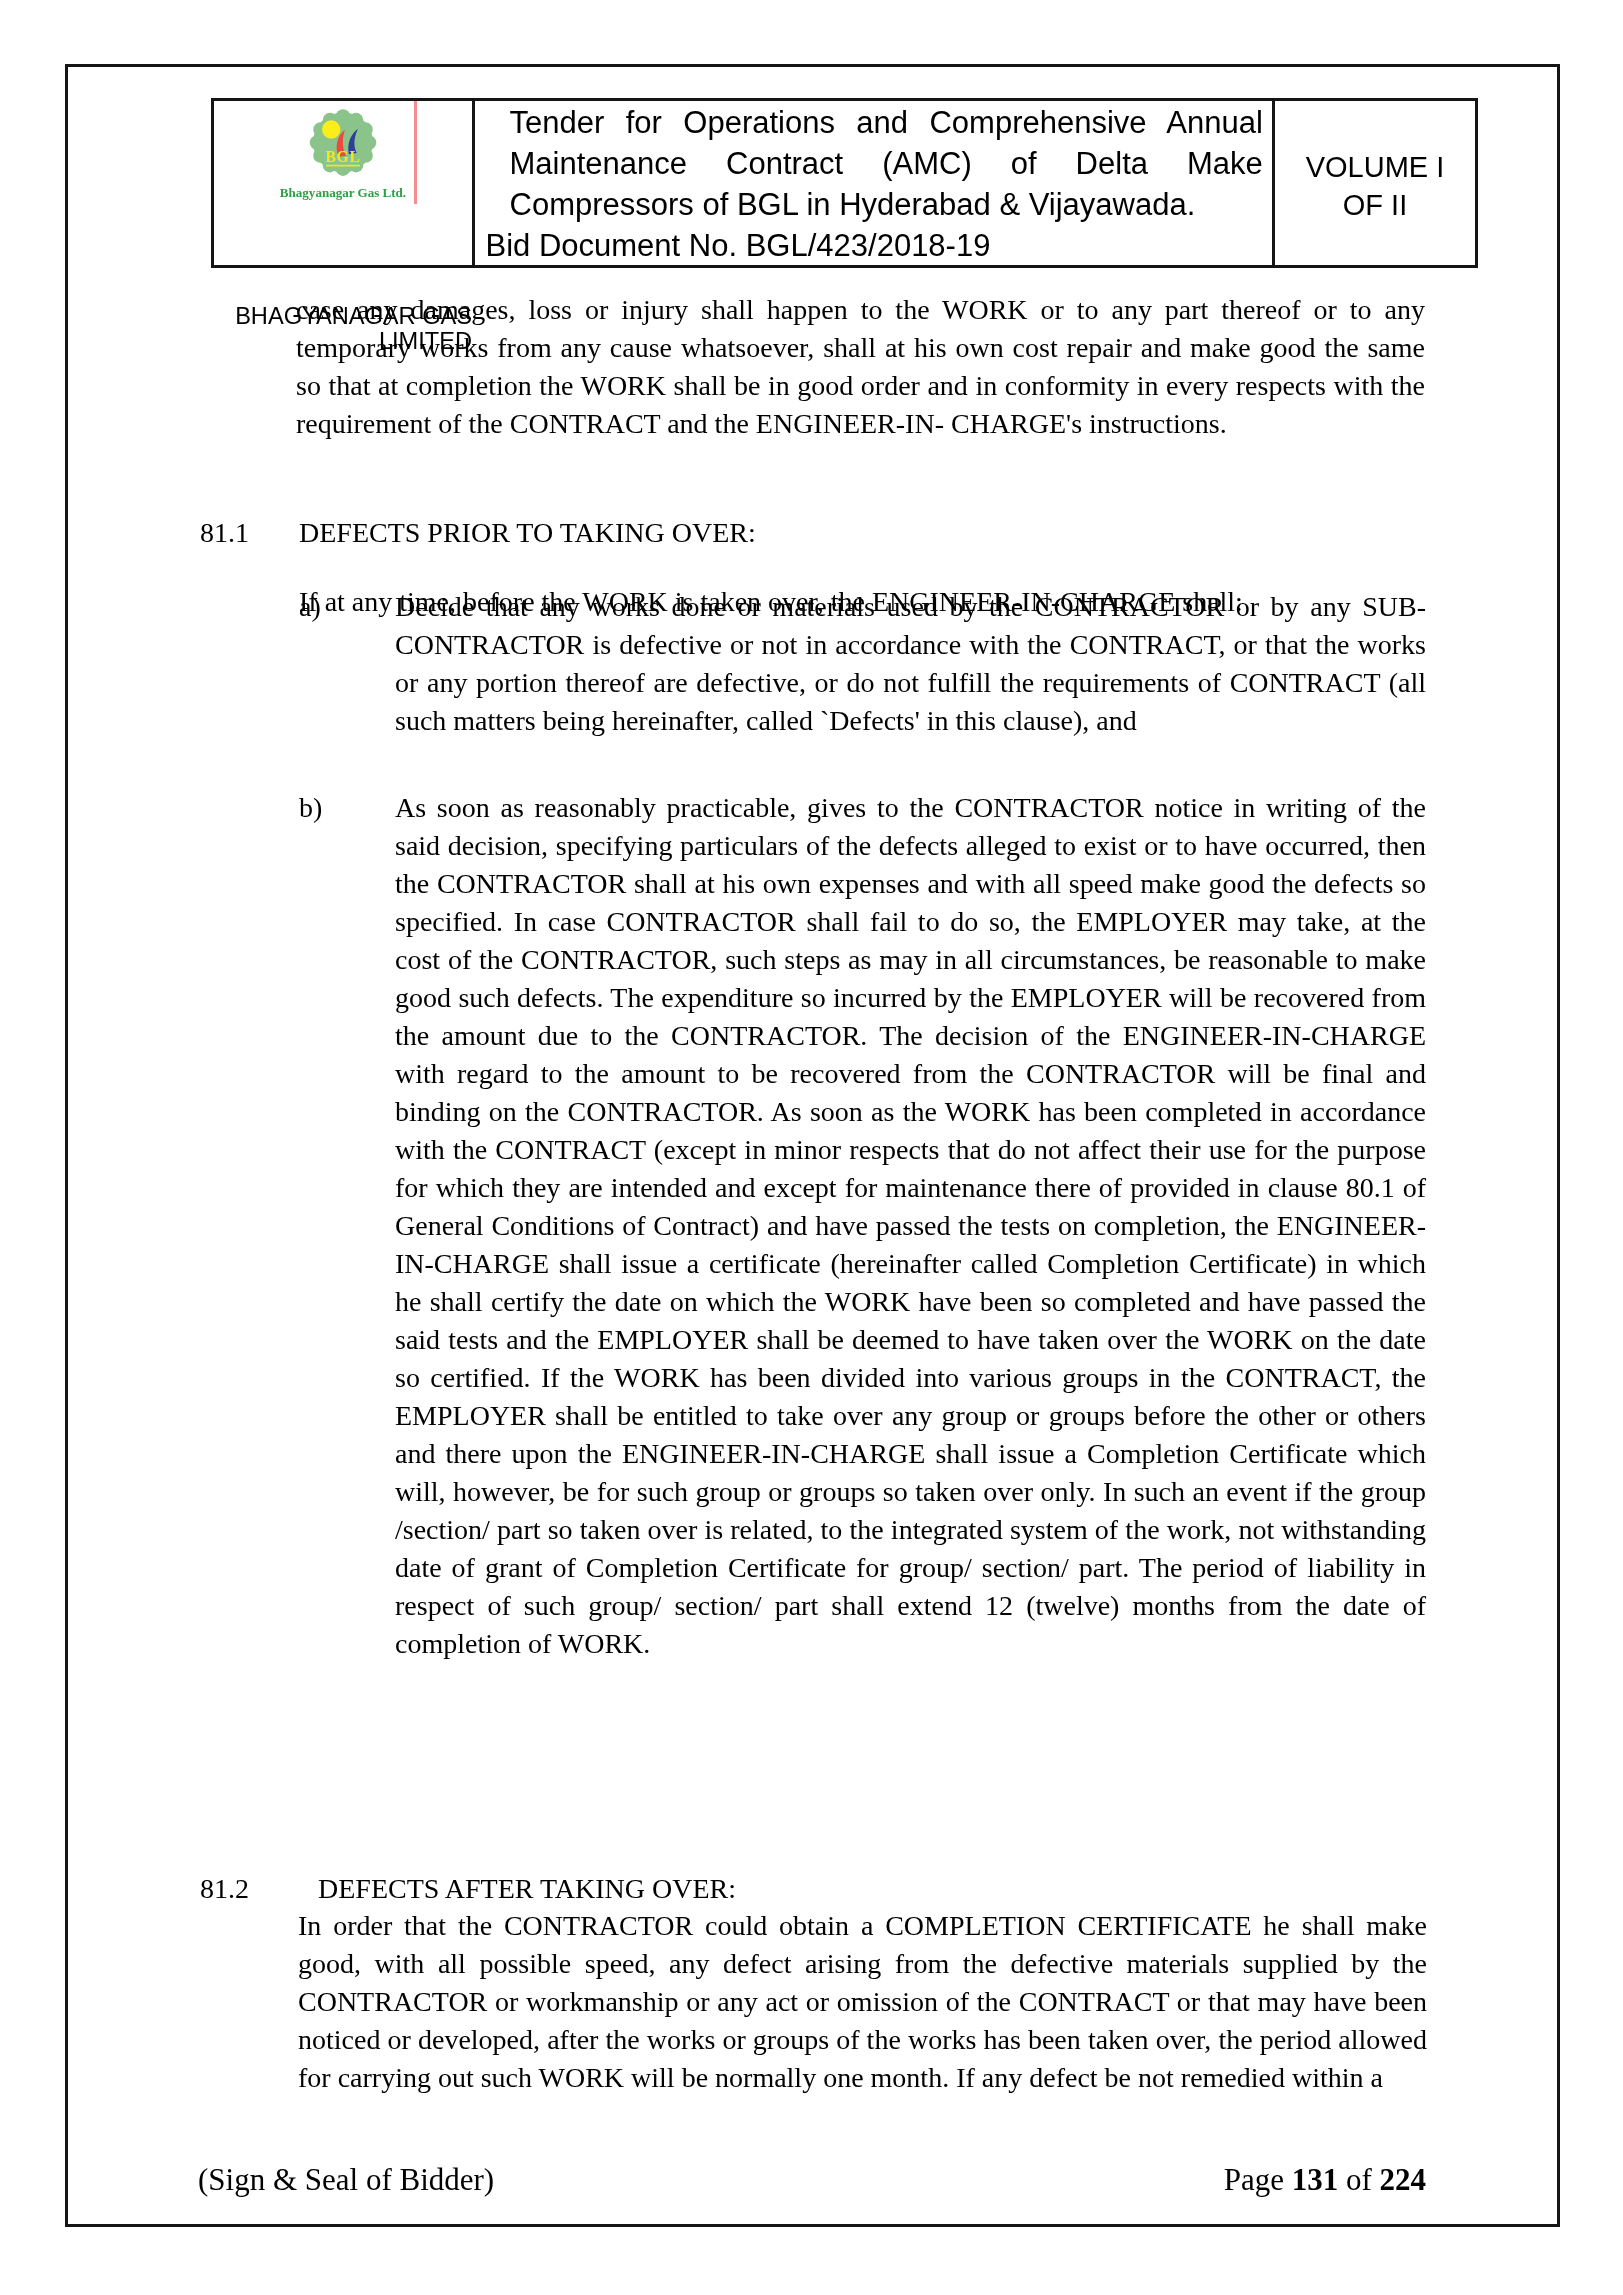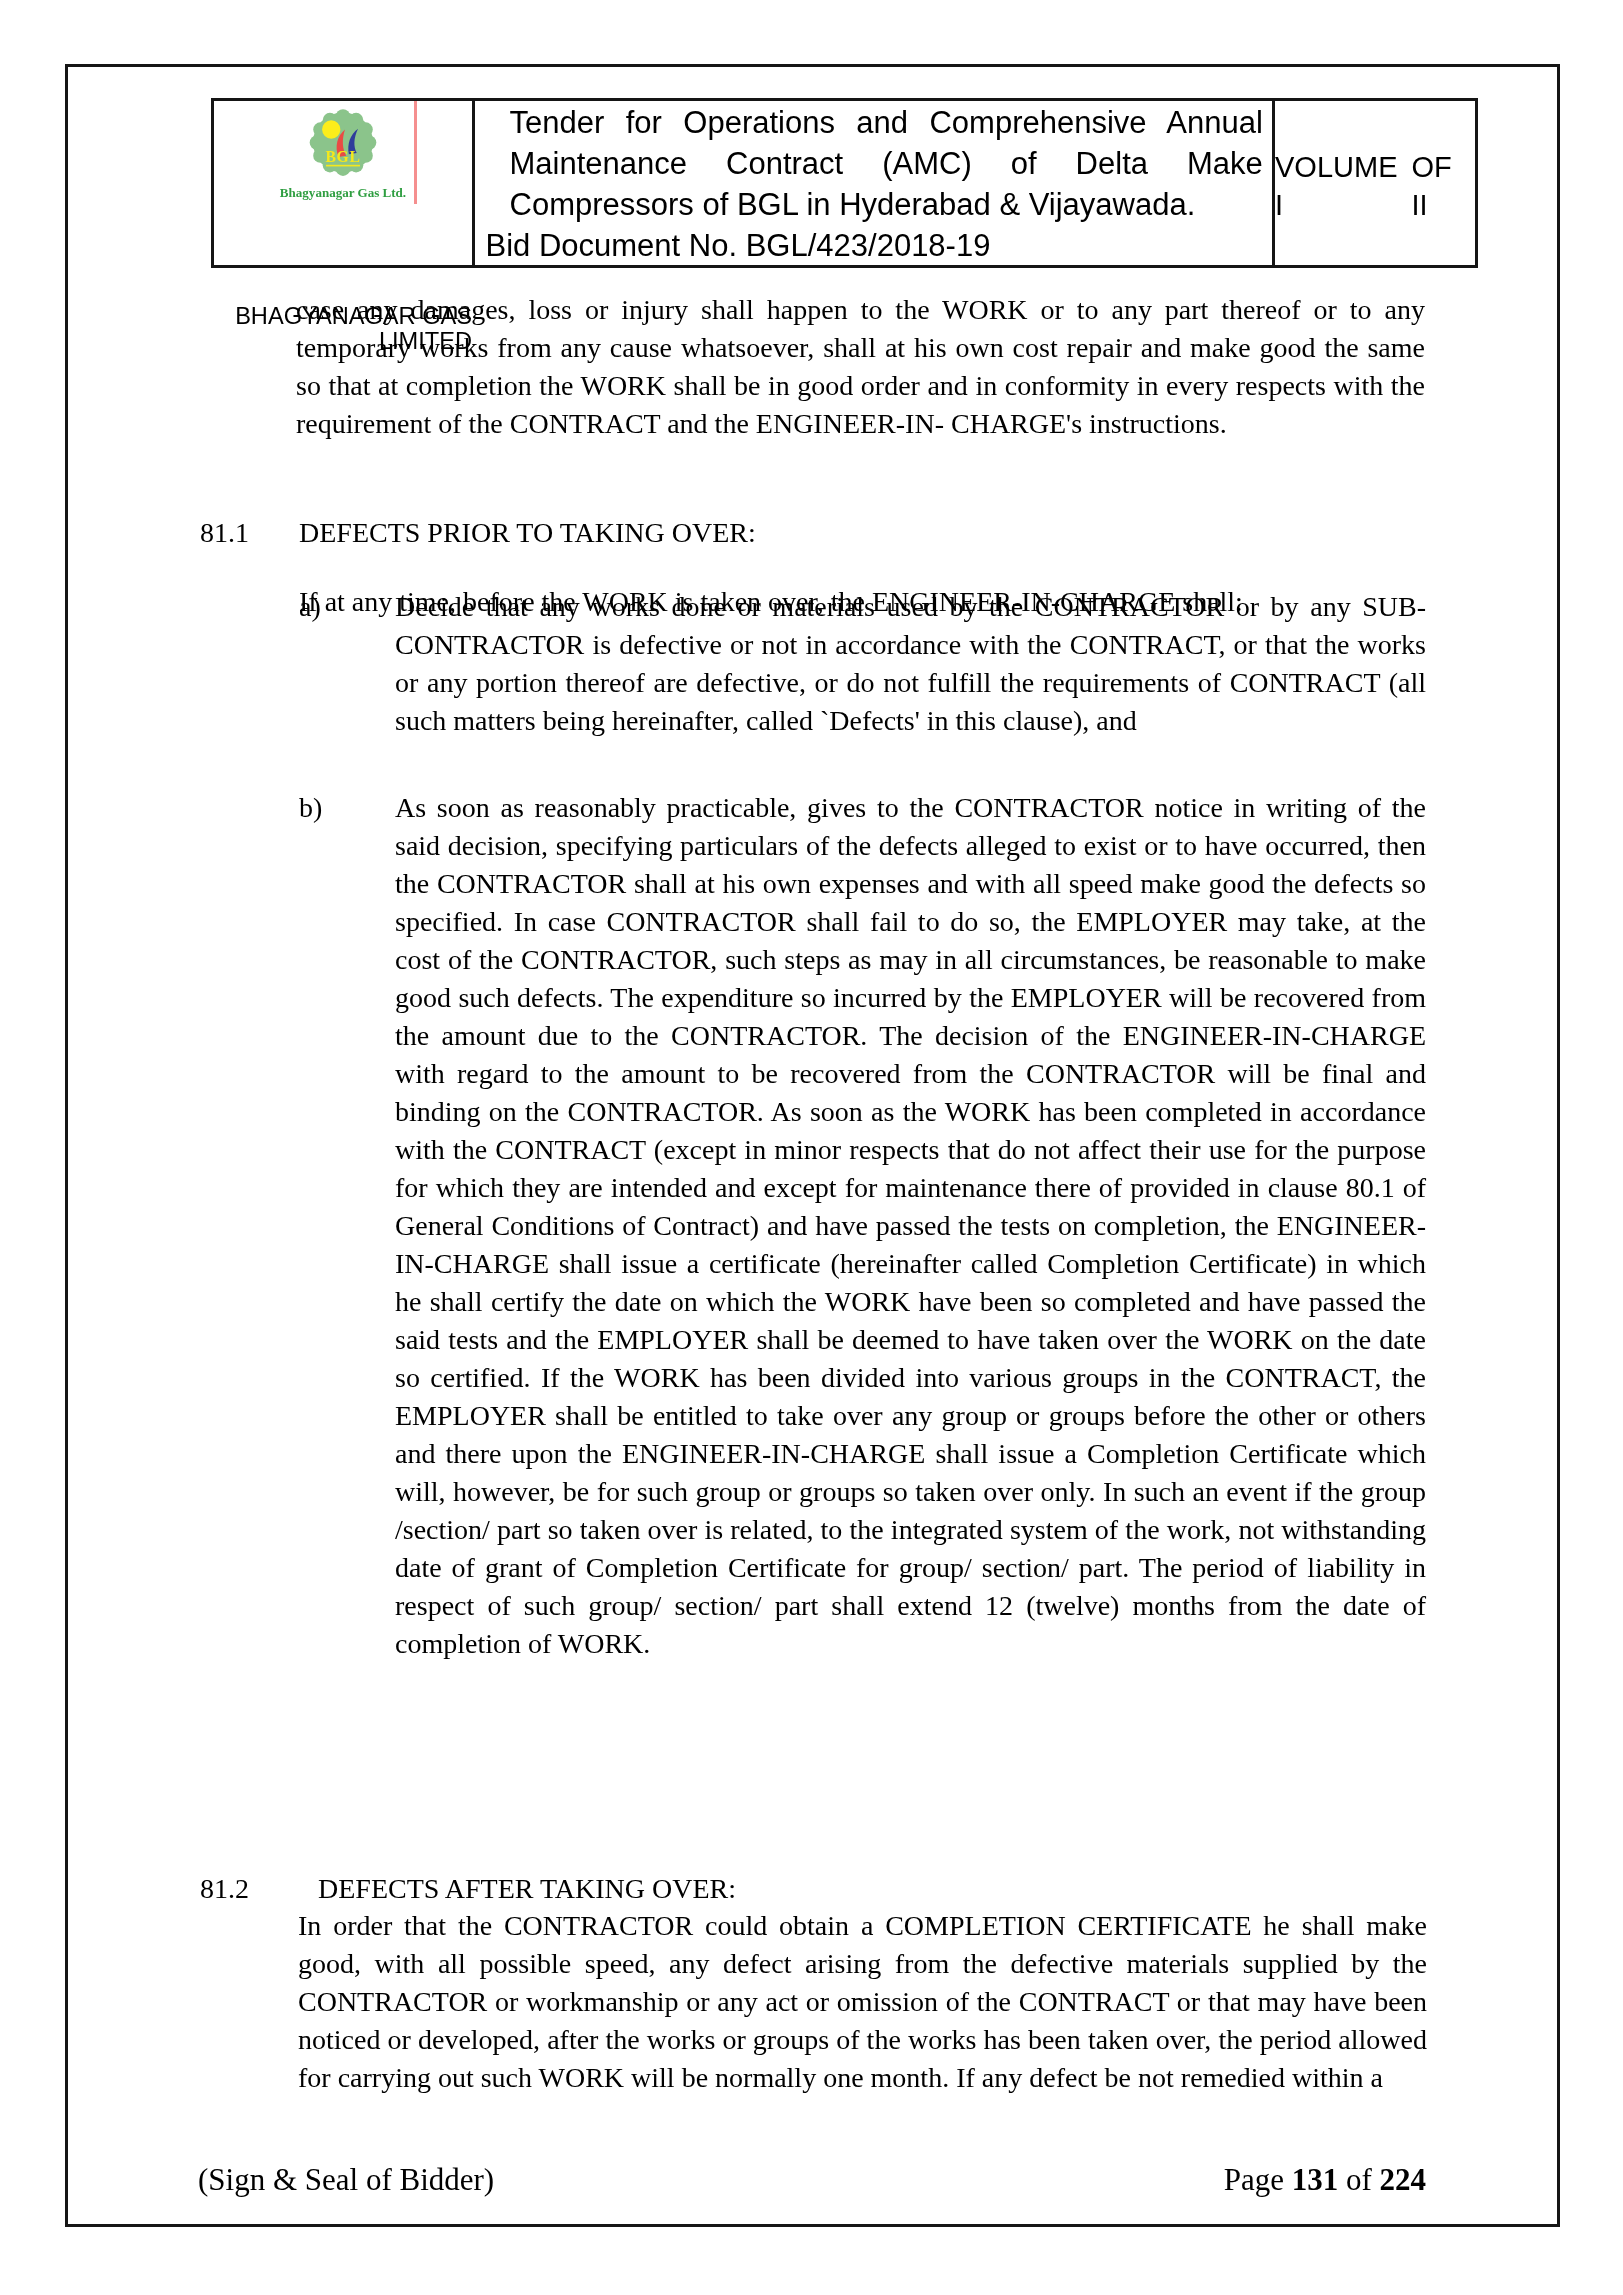--- a/index.html
+++ b/index.html
@@ -23,21 +23,21 @@
     position:absolute; left:0; right:0; top:203px; text-align:right;
     font-family:"Liberation Sans", sans-serif; font-size:23.6px; line-height:25px; letter-spacing:0px;
   }
   .title-cell {
     flex:1; border-right:3.3px solid #151515; box-sizing:border-box;
     padding:1.3px 9.2px 0 10.5px; font-family:"Liberation Sans", sans-serif;
   }
   .title-main { font-size:31px; line-height:41px; text-align:justify;margin-left:24px; }
   .title-doc  { font-size:31px; line-height:41px; }
   .volume-cell {
-    width:200px; box-sizing:border-box; display:flex; flex-direction:row;
+    width:200px; box-sizing:border-box; display:flex; flex-direction:column;
     align-items:center; justify-content:center; padding-top:5.2px;
     font-family:"Liberation Sans", sans-serif; font-size:29px; line-height:38px;
   }
   
   .body-text { position:absolute; font-size:28px; line-height:38px; }
   .just { text-align:justify; }
   #intro        { left:296px; top:291px;  width:1129px; }
   #sec811-num   { left:200px; top:514px; }
   #sec811-head  { left:299px; top:514px; }
   #sec811-lead  { left:299px; top:583px;  width:1131px; }

